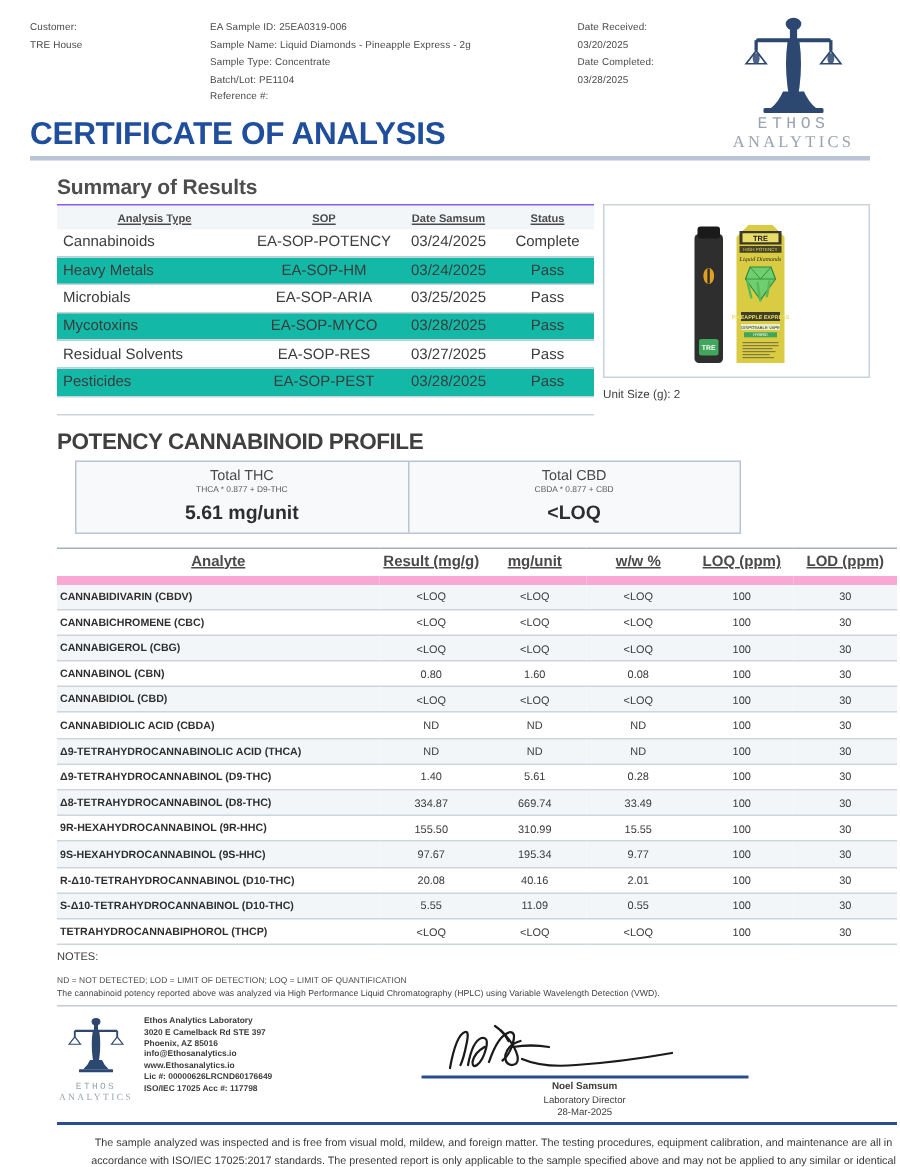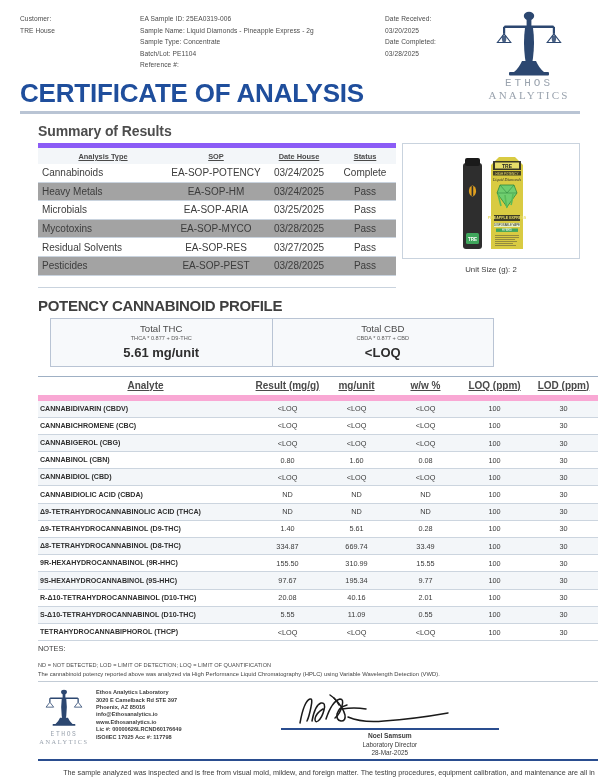--- a/index.html
+++ b/index.html
@@ -21,41 +21,41 @@
   .hdr-col-logo { flex:1; position:relative; }
   .hdr-line { font-size:6.6px; line-height:11.6px; color:#4a4a4a; letter-spacing:.1px; white-space:nowrap; }
 
   
   .logo-wrap { position:absolute; right:2px; top:-2px; width:98px; text-align:center; }
   .logo-wrap svg { display:block; margin:0 auto; }
   .logo-t1 { font-family:Liberation Mono, monospace; font-size:11px; letter-spacing:3px; color:#9aa3ae; line-height:12px; }
   .logo-t2 { font-family:"Liberation Serif", serif; font-size:11px; letter-spacing:2.2px; color:#9aa3ae; line-height:12px; }
 
   
-  .coa-title { font-size:26px; font-weight:bold; color:#1f4e9c; letter-spacing:-.2px; margin-top:7px; }
+  .coa-title { font-size:21px; font-weight:bold; color:#1f4e9c; letter-spacing:-.2px; margin-top:7px; }
   .title-rule { height:3px; background:#b9c4d4; margin-top:2px; margin-bottom:9px; }
 
   
   .sec-sub { font-size:14px; font-weight:bold; color:#4d4d4d; margin:0 0 4px 18px; letter-spacing:-.1px; }
 
   .summary-flex { display:flex; }
   table.sum { width:358px; border-collapse:collapse; margin-left:18px; table-layout:fixed; }
   table.sum td, table.sum th { padding:0; }
   .sum .hdr-cell { font-size:7.4px; font-weight:bold; color:#4a4a4a; text-align:center;
                    text-decoration:underline; padding:4px 0 3px; background:#f3f6f9; }
   .sum tr.row td { font-size:10px; font-weight:normal; color:#3c3c3c; text-align:center;
                    padding:3.3px 0; border-bottom:1px solid #c9d3de; }
   .sum tr.row td.left { text-align:left; padding-left:4px; }
-  .sum tr.alt td { background:#a3a3a3; }
+  .sum tr.alt td { background:#14b8a6; }
   .sum tr.blank td { height:12px; border-bottom:1px solid #c9d3de; background:#fff; }
-  .sum-toprule { border-top:5px solid #8b5cf6; }
+  .sum-toprule { border-top:1px solid #8b5cf6; }
 
   .prodbox { flex:1; margin-left:6px; border:1px solid #c9d3de; background:#fff; height:116px;
              display:flex; align-items:center; justify-content:center; }
-  .unitsize { text-align:center; font-size:7.8px; color:#3c3c3c; margin-top:6px; margin-left:6px; font-weight:500;}
+  .unitsize { font-size:7.8px; color:#3c3c3c; margin-top:6px; margin-left:6px; font-weight:500;}
 
   
   .pot-title { font-size:15px; font-weight:bold; color:#3f3f3f; margin:9px 0 4px 18px; letter-spacing:-.3px; }
   .totals { display:flex; margin-left:30px; width:444px; border:1px solid #b9c4d4; background:#f7f9fb; }
   .tot { flex:1; text-align:center; padding:4px 0 6px; }
   .tot.first { border-right:1px solid #b9c4d4; }
   .tot-label { font-size:9.6px; color:#4a4a4a; }
   .tot-formula { font-size:5.6px; color:#5a5a5a; margin-top:1px; }
   .tot-value { font-size:13px; font-weight:bold; color:#2e2e2e; margin-top:4px; }
 
@@ -153,21 +153,21 @@
       <colgroup>
           <col style="width:130px">
           <col style="width:96px">
           <col style="width:70px">
           <col style="width:62px">
         </colgroup>
       <thead>
         <tr>
           <th class="hdr-cell">Analysis Type</th>
           <th class="hdr-cell">SOP</th>
-          <th class="hdr-cell">Date House</th>
+          <th class="hdr-cell">Date Samsum</th>
           <th class="hdr-cell">Status</th>
         </tr>
       </thead>
       <tbody>
         <tr class="row">
           <td class="left">Cannabinoids</td>
           <td>EA-SOP-POTENCY</td>
           <td>03/24/2025</td>
           <td>Complete</td>
         </tr>

